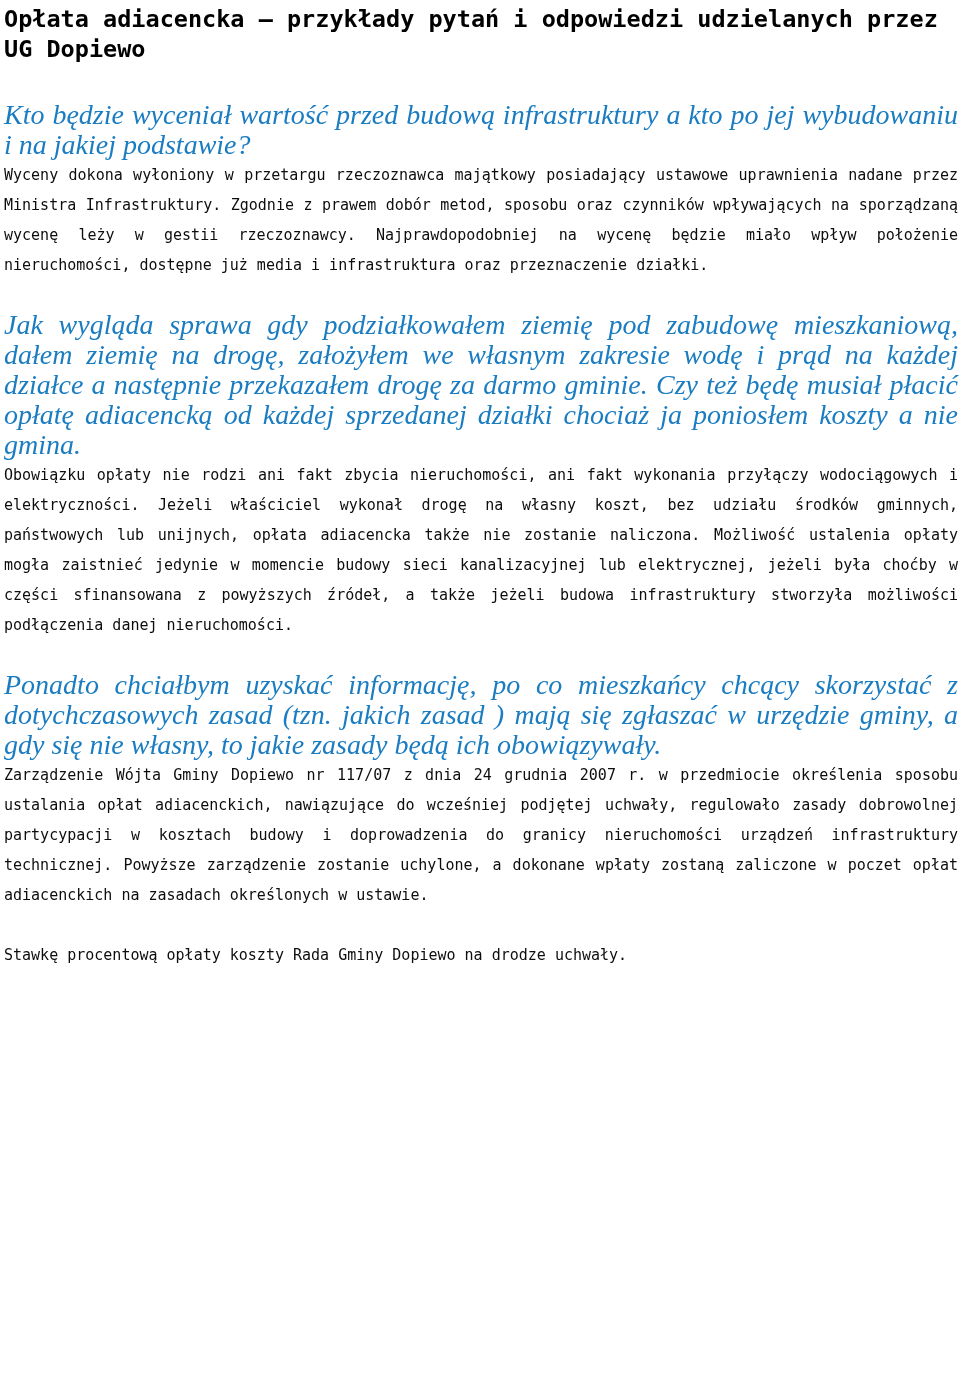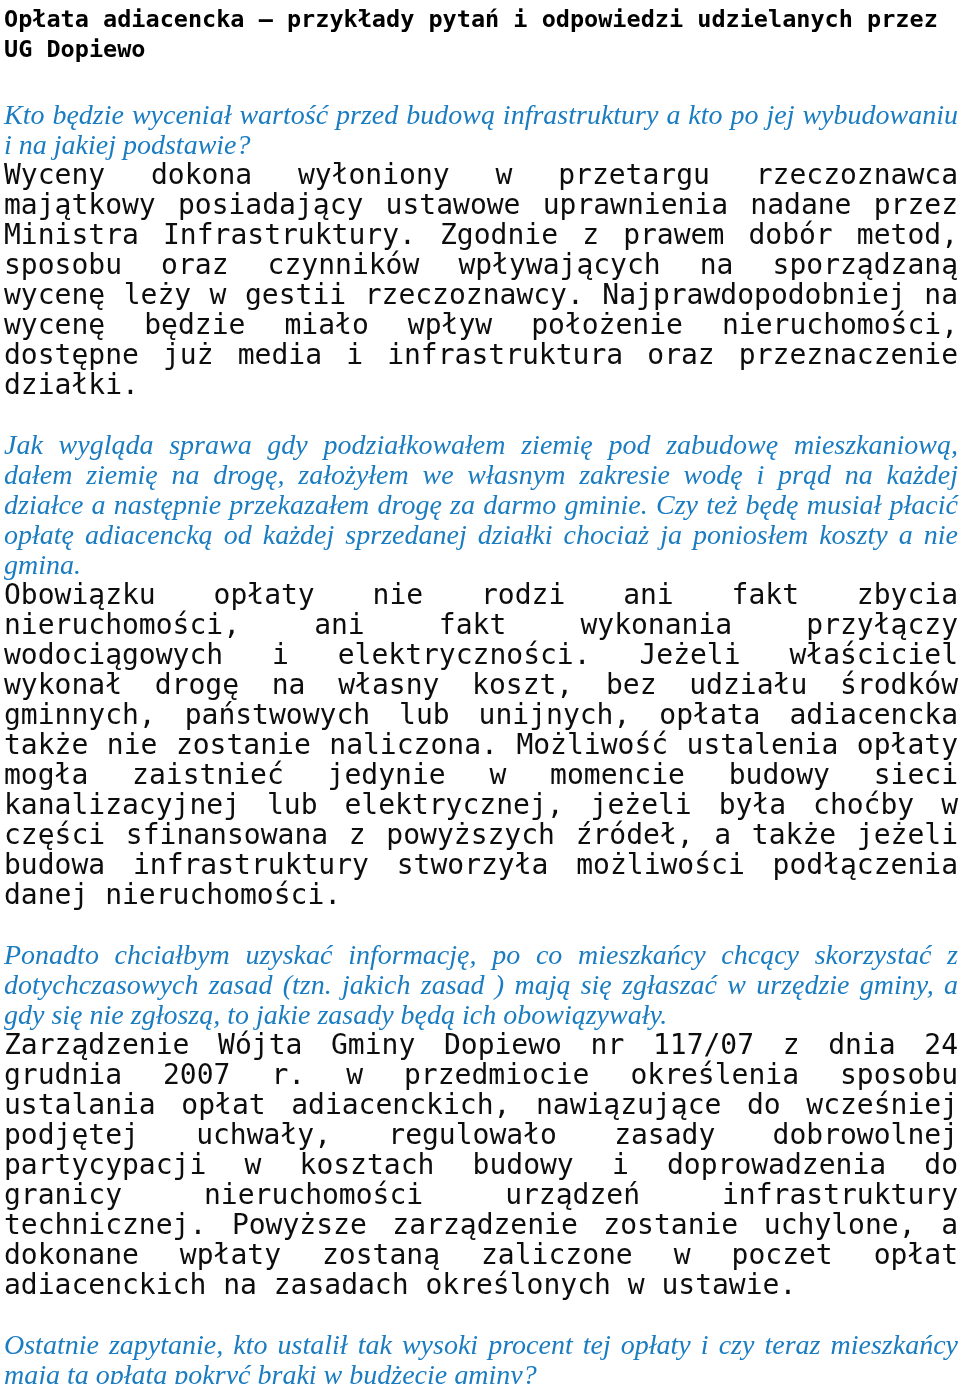--- a/index.html
+++ b/index.html
@@ -60,21 +60,21 @@
     max-width: 956px;
     word-spacing: 0px;
     hyphens: none;
   }
 
   
   .answer {
     font-family: "DejaVu Sans Mono", monospace;
     font-style: normal;
     font-weight: normal;
-    font-size: 28px;
+    font-size: 15px;
     line-height: 30px;
     color: #0d0d0d;
     text-align: justify;
     text-align-last: left;
     margin: 0;
     max-width: 956px;
     word-spacing: 0px;
     hyphens: none;
   }
 
@@ -98,24 +98,23 @@
   <div class="spacer"></div>
 
   <div class="qa-block">
     <p class="question">Jak wygląda sprawa gdy podziałkowałem ziemię pod zabudowę mieszkaniową, dałem ziemię na drogę, założyłem we własnym zakresie wodę i prąd na każdej działce a następnie przekazałem drogę za darmo gminie. Czy też będę musiał płacić opłatę adiacencką od każdej sprzedanej działki chociaż ja poniosłem koszty a nie gmina.</p>
     <p class="answer">Obowiązku opłaty nie rodzi ani fakt zbycia nieruchomości, ani fakt wykonania przyłączy wodociągowych i elektryczności. Jeżeli właściciel wykonał drogę na własny koszt, bez udziału środków gminnych, państwowych lub unijnych, opłata adiacencka także nie zostanie naliczona. Możliwość ustalenia opłaty mogła zaistnieć jedynie w momencie budowy sieci kanalizacyjnej lub elektrycznej, jeżeli była choćby w części sfinansowana z powyższych źródeł, a także jeżeli budowa infrastruktury stworzyła możliwości podłączenia danej nieruchomości.</p>
   </div>
 
   <div class="spacer"></div>
 
   <div class="qa-block">
-    <p class="question">Ponadto chciałbym uzyskać informację, po co mieszkańcy chcący skorzystać z dotychczasowych zasad (tzn. jakich zasad ) mają się zgłaszać w urzędzie gminy, a gdy się nie zgłoszą, to jakie zasady będą ich obowiązywały.</p>
+    <p class="question">Ponadto chciałbym uzyskać informację, po co mieszkańcy chcący skorzystać z dotychczasowych zasad (tzn. jakich zasad ) mają się zgłaszać w urzędzie gminy, a gdy się nie własny, to jakie zasady będą ich obowiązywały.</p>
     <p class="answer">Zarządzenie Wójta Gminy Dopiewo nr 117/07 z dnia 24 grudnia 2007 r. w przedmiocie określenia sposobu ustalania opłat adiacenckich, nawiązujące do wcześniej podjętej uchwały, regulowało zasady dobrowolnej partycypacji w kosztach budowy i doprowadzenia do granicy nieruchomości urządzeń infrastruktury technicznej. Powyższe zarządzenie zostanie uchylone, a dokonane wpłaty zostaną zaliczone w poczet opłat adiacenckich na zasadach określonych w ustawie.</p>
   </div>
 
   <div class="spacer"></div>
 
   <div class="qa-block">
-    <p class="question tight">Ostatnie zapytanie, kto ustalił tak wysoki procent tej opłaty i czy teraz mieszkańcy mają tą opłatą pokryć braki w budżecie gminy?</p>
     <p class="answer">Stawkę procentową opłaty koszty Rada Gminy Dopiewo na drodze uchwały.</p>
   </div>
 
 </div>
 
 </body></html>

